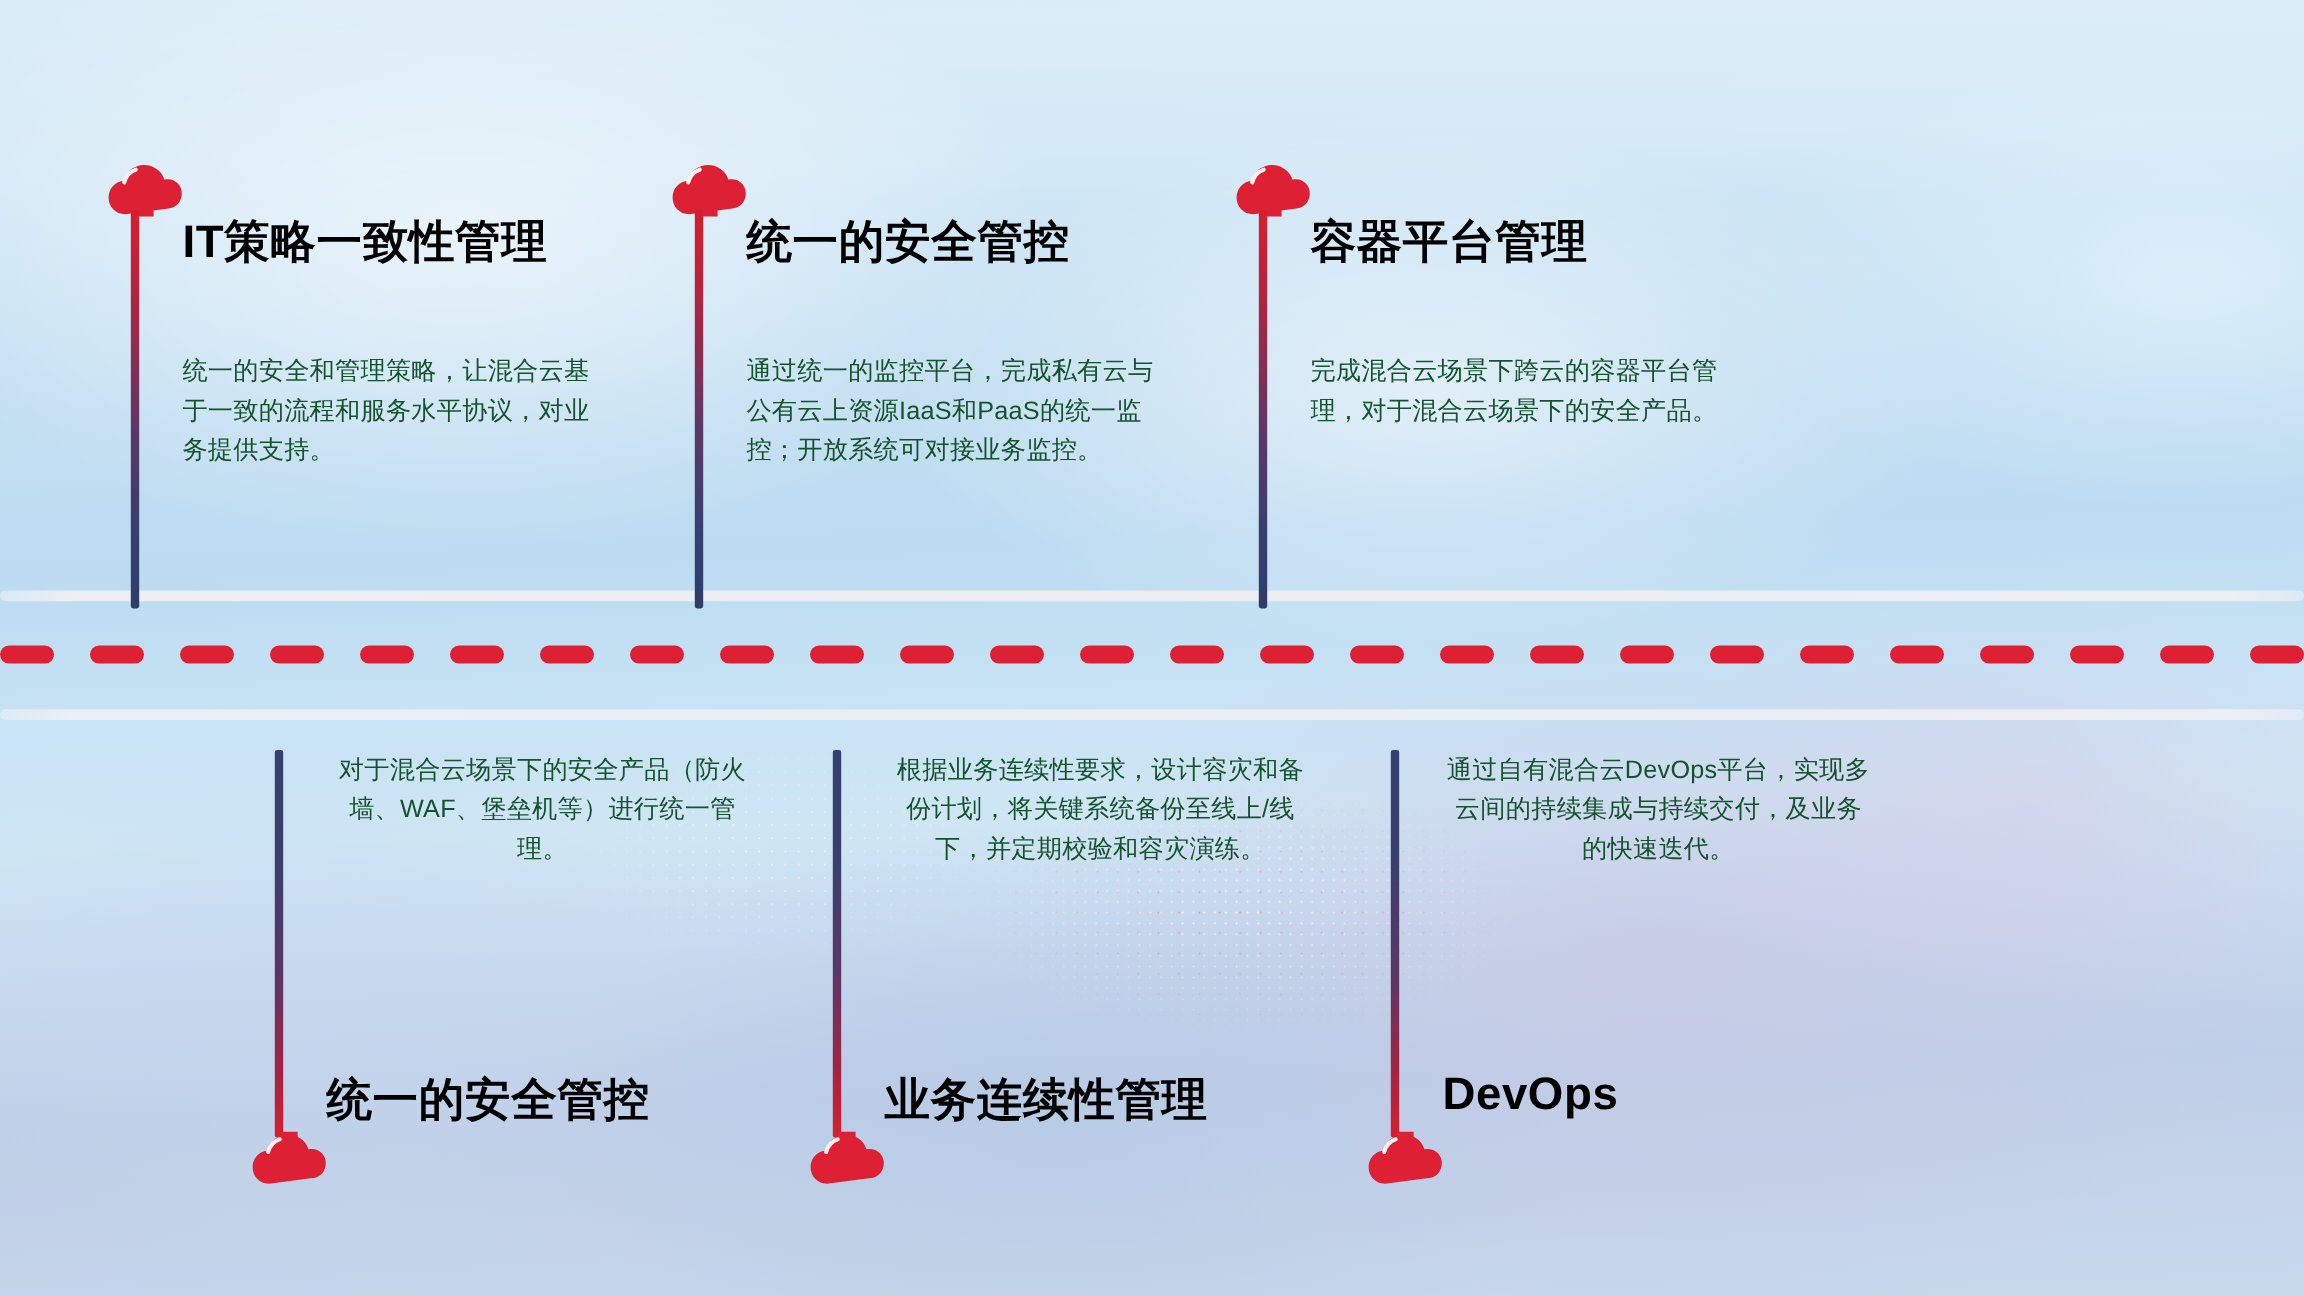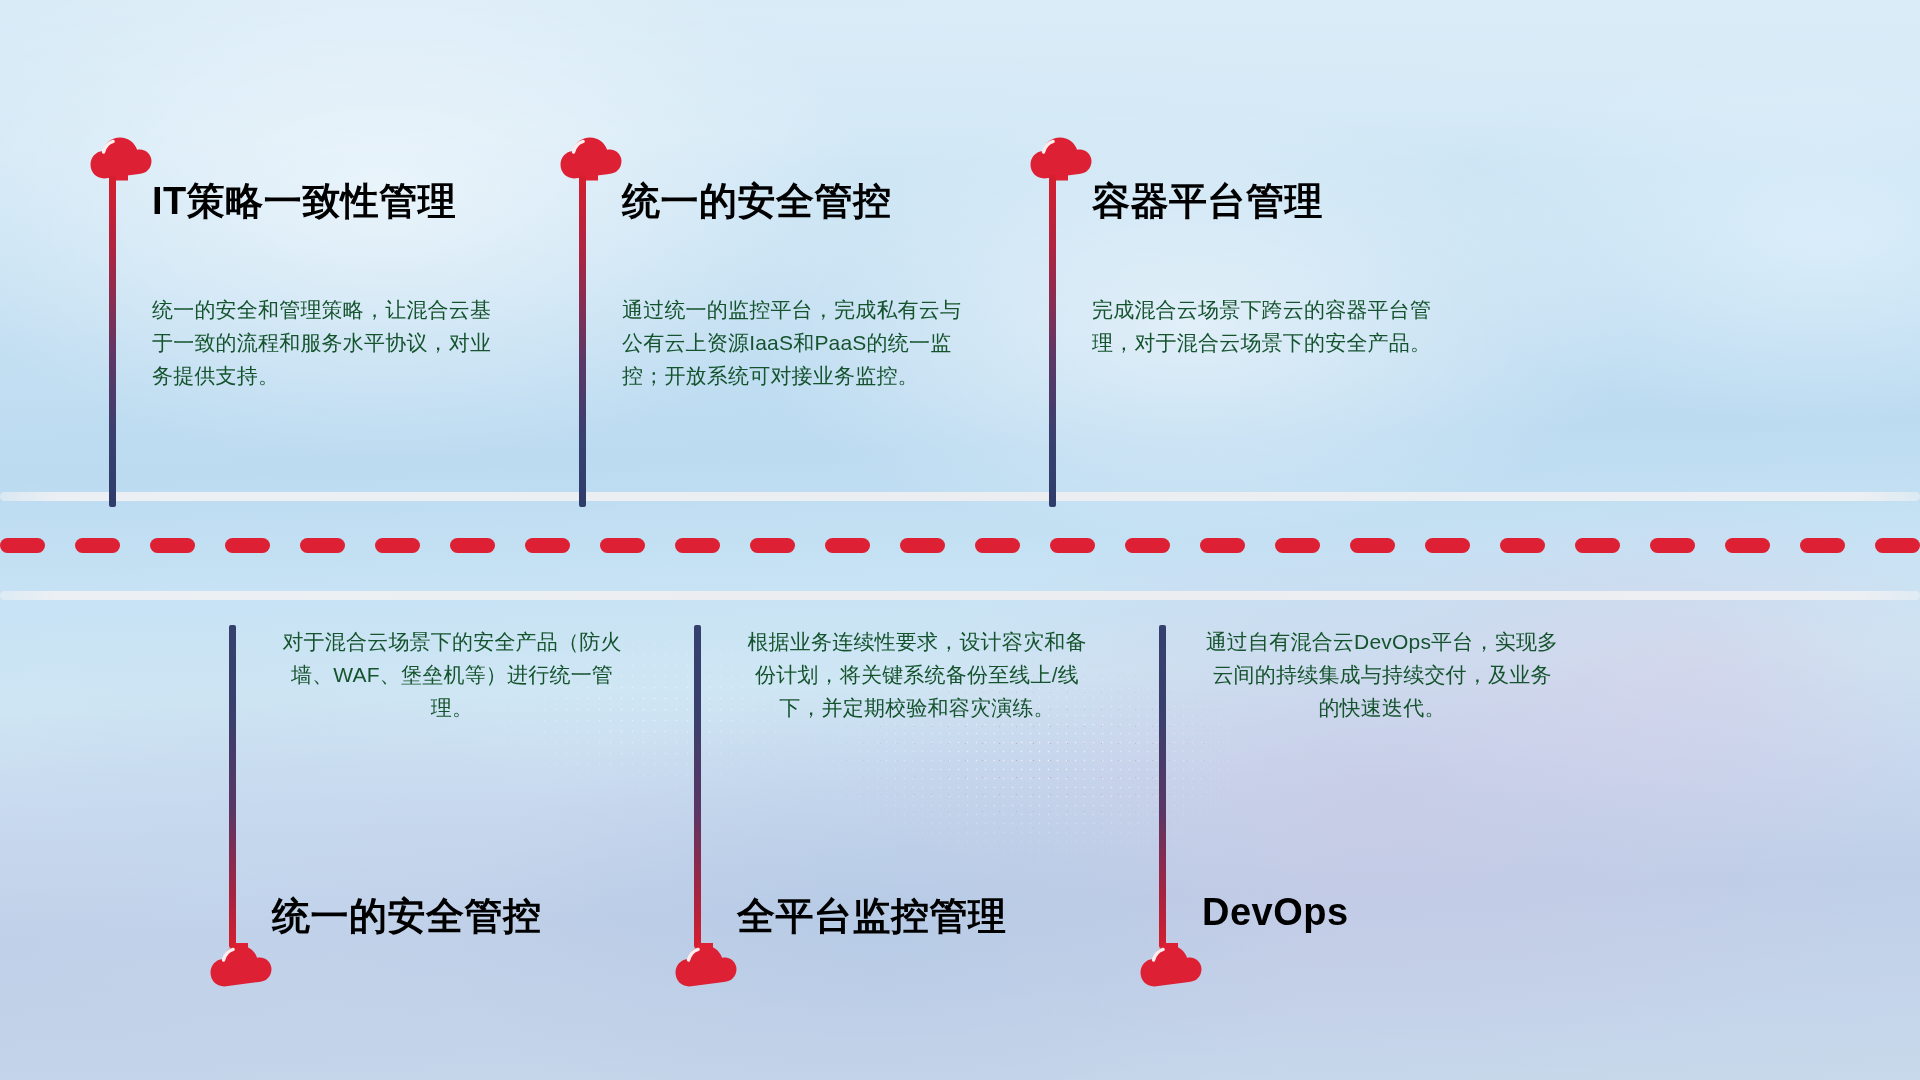--- a/index.html
+++ b/index.html
@@ -309,21 +309,21 @@
   <div class="col bottom" id="col5">
     <div class="stem up"></div>
     <div class="cloud-marker">
       <svg viewBox="0 0 62 46" xmlns="http://www.w3.org/2000/svg">
         <path d="M24 0 L24 10 L38 10 L38 0 Z" fill="#dd2033"></path>
         <path d="M14.2 43.5C6.2 43.5 0.5 37.4 0.5 29.6c0-7.3 5.3-13.2 12.2-13.7C14.6 8.1 21.7 2.4 30.1 2.4c8.0 0 14.8 5.2 17.0 12.3 0.9-0.2 1.8-0.3 2.7-0.3 6.6 0 11.7 5.2 11.7 11.7 0 7.2-5.1 12.8-12.6 12.8z" fill="#dd2033"></path>
         <path d="M13.5 17.0c1.4-5.3 5.1-9.2 9.6-10.6" stroke="#ffffff" stroke-width="3.4" stroke-linecap="round" fill="none" opacity=".92"></path>
       </svg>
     </div>
     <div class="body-copy">根据业务连续性要求，设计容灾和备份计划，将关键系统备份至线上/线下，并定期校验和容灾演练。</div>
-    <div class="heading">全平台监控管理</div>
+    <div class="heading">业务连续性管理</div>
   </div>
 
   <div class="col bottom" id="col6">
     <div class="stem up"></div>
     <div class="cloud-marker">
       <svg viewBox="0 0 62 46" xmlns="http://www.w3.org/2000/svg">
         <path d="M24 0 L24 10 L38 10 L38 0 Z" fill="#dd2033"></path>
         <path d="M14.2 43.5C6.2 43.5 0.5 37.4 0.5 29.6c0-7.3 5.3-13.2 12.2-13.7C14.6 8.1 21.7 2.4 30.1 2.4c8.0 0 14.8 5.2 17.0 12.3 0.9-0.2 1.8-0.3 2.7-0.3 6.6 0 11.7 5.2 11.7 11.7 0 7.2-5.1 12.8-12.6 12.8z" fill="#dd2033"></path>
         <path d="M13.5 17.0c1.4-5.3 5.1-9.2 9.6-10.6" stroke="#ffffff" stroke-width="3.4" stroke-linecap="round" fill="none" opacity=".92"></path>
       </svg>

